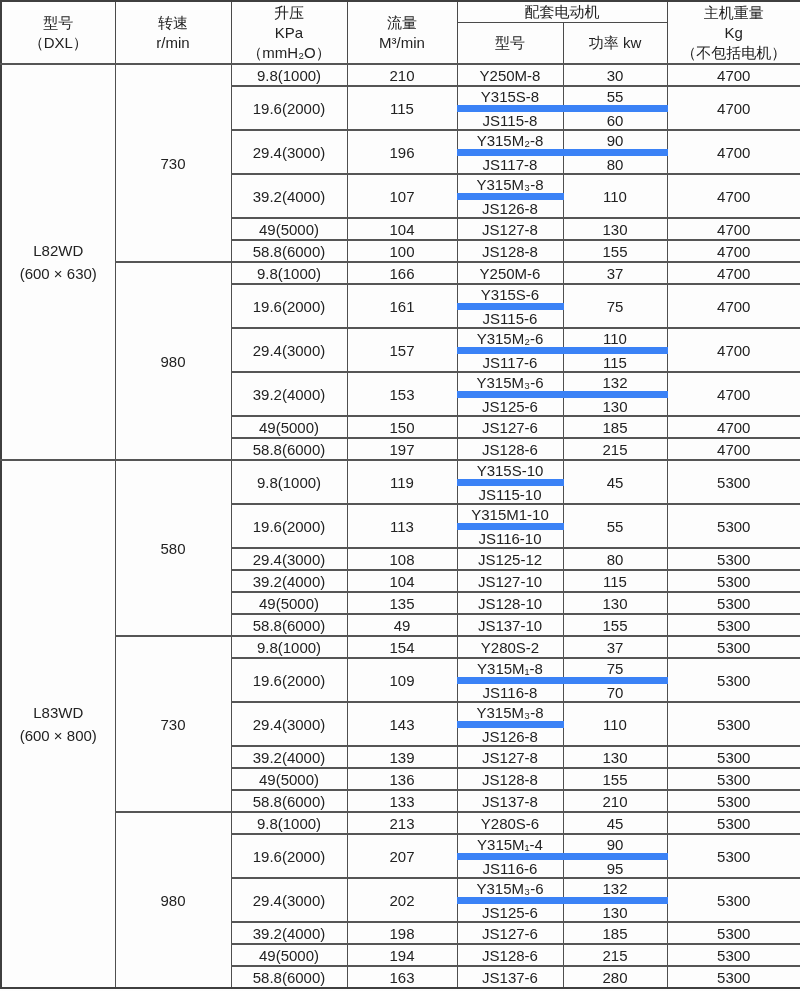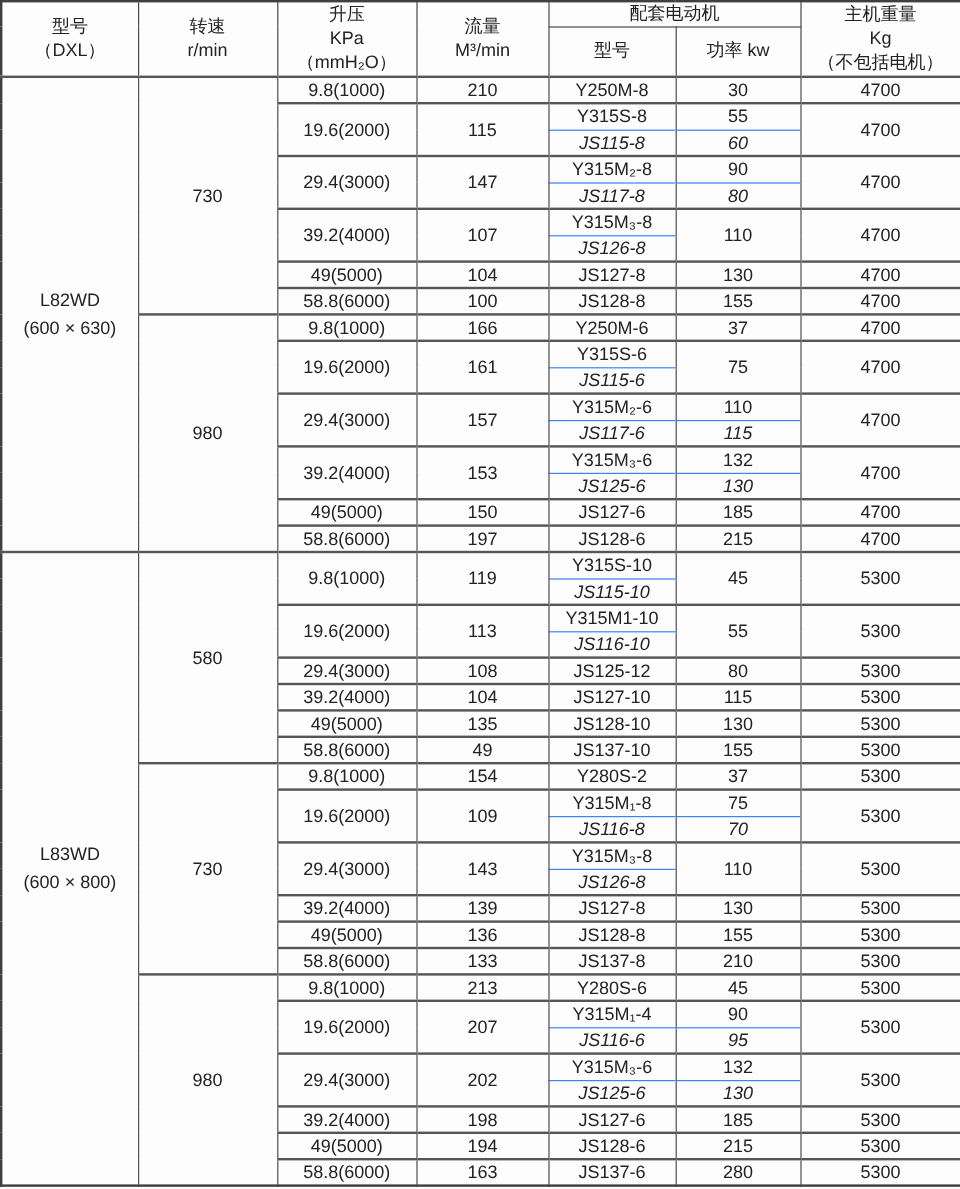--- a/index.html
+++ b/index.html
@@ -38,21 +38,21 @@
   tr.h1 { height: 21px; }
   tr.h2 { height: 42px; }
   
   table.spec tbody td {
     border-left: 1px solid #4f4f4f;
     border-right: 1px solid #4f4f4f;
   }
   table.spec tbody tr { height: 22px; }
   
   td.bt-dark { border-top: 2px solid #555555; }
-  td.bt-light { border-top: 1px solid #3b82f6; font-style: italic; }
+  td.bt-light { border-top: 7px solid #3b82f6; }
   td.model-cell {
     white-space: pre-line;
     line-height: 1.55;
   }
 </style>
 </head>
 <body>
 
 <div class="page">
   <table class="spec">
@@ -103,21 +103,21 @@
           <td class="bt-dark">Y315S-8</td>
           <td class="bt-dark">55</td>
           <td class="bt-dark" rowspan="2">4700</td>
         </tr>
         <tr>
           <td class="bt-light">JS115-8</td>
           <td class="bt-light">60</td>
         </tr>
         <tr>
           <td class="bt-dark" rowspan="2">29.4(3000)</td>
-          <td class="bt-dark" rowspan="2">147</td>
+          <td class="bt-dark" rowspan="2">196</td>
           <td class="bt-dark">Y315M₂-8</td>
           <td class="bt-dark">90</td>
           <td class="bt-dark" rowspan="2">4700</td>
         </tr>
         <tr>
           <td class="bt-light">JS117-8</td>
           <td class="bt-light">80</td>
         </tr>
         <tr>
           <td class="bt-dark" rowspan="2">39.2(4000)</td>

